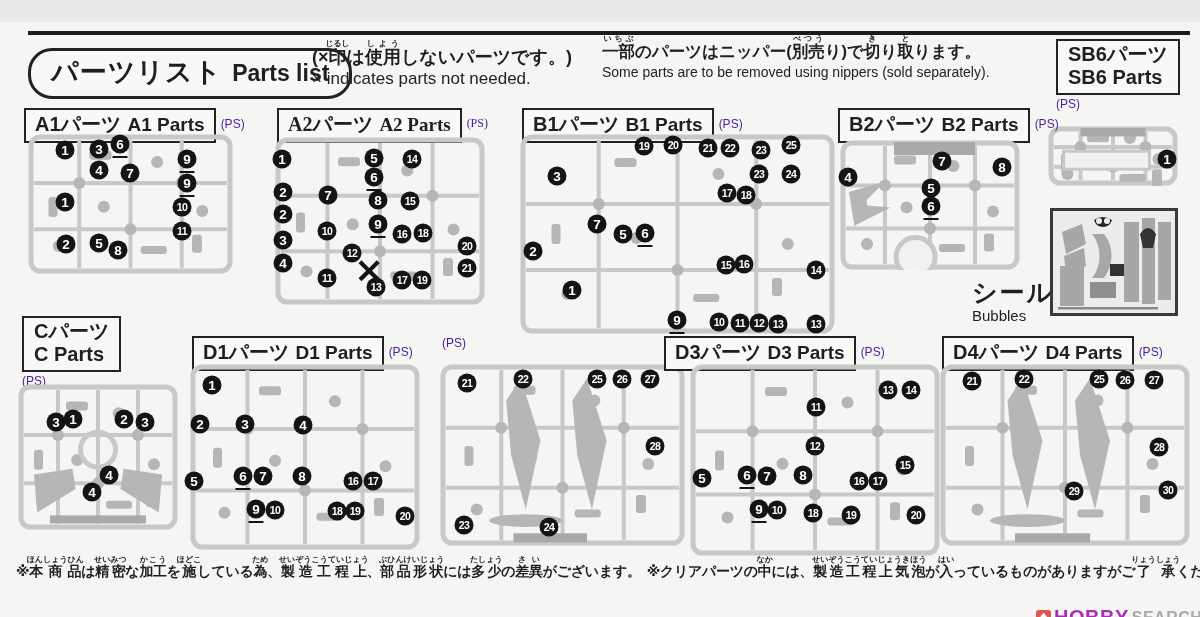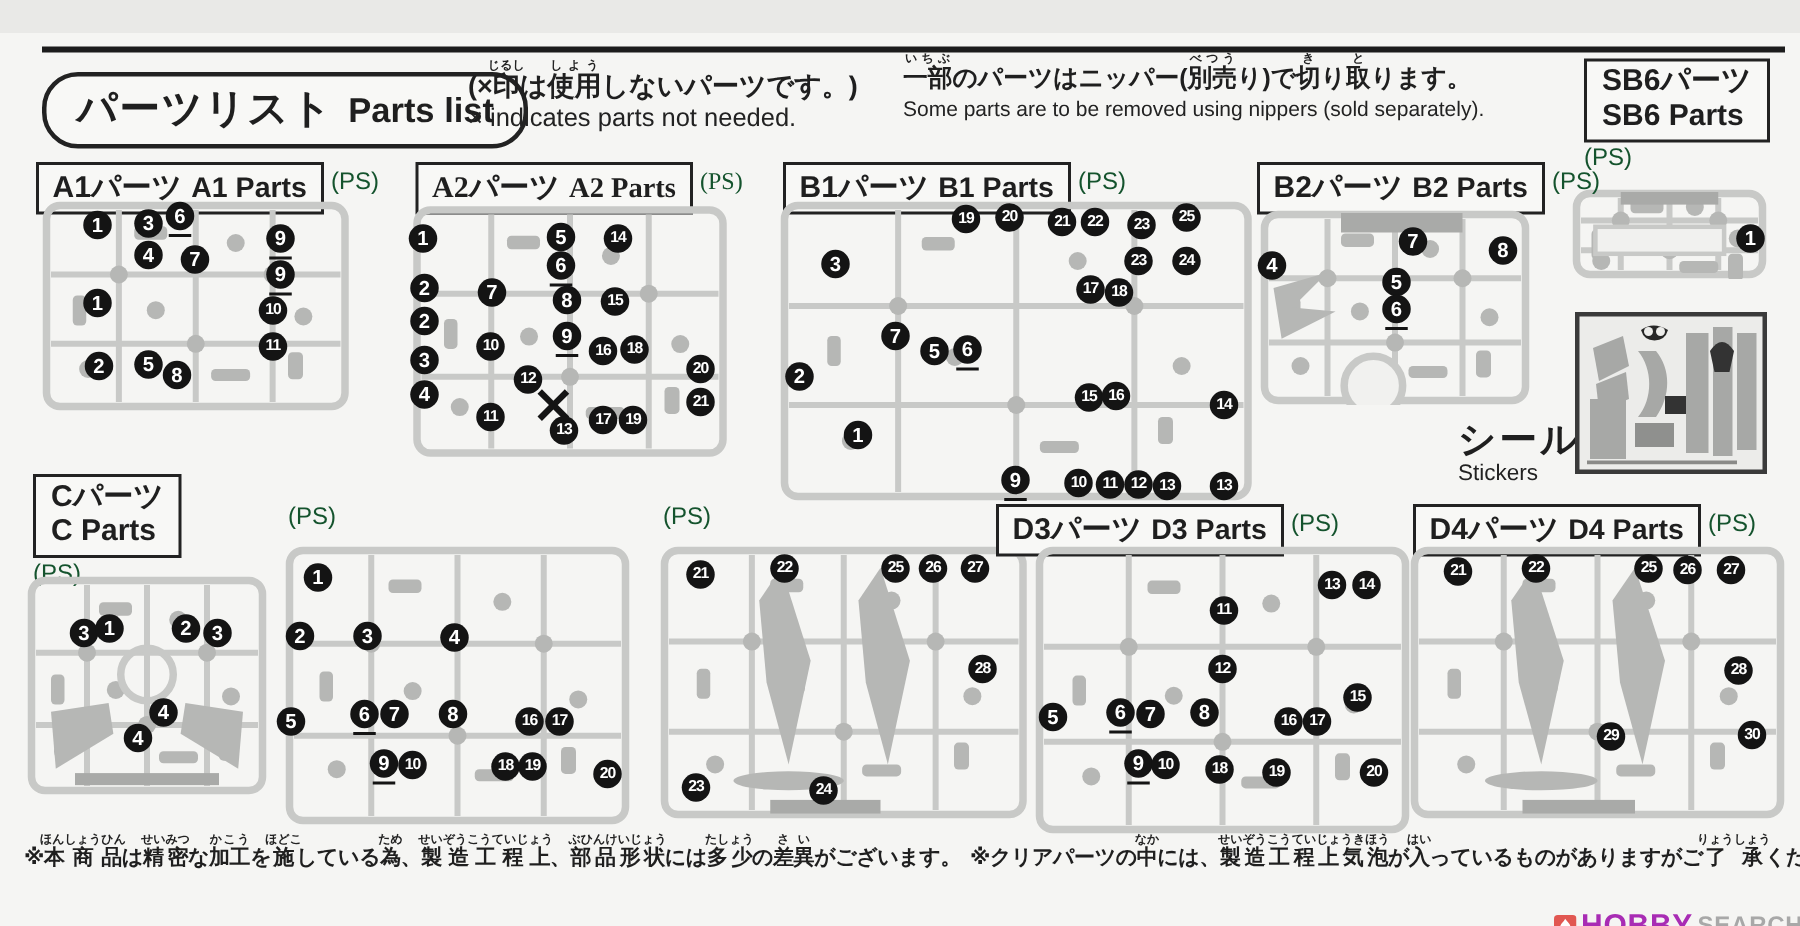--- a/index.html
+++ b/index.html
@@ -18,21 +18,21 @@
   .note1 .jp{font-size:18px;}
   .note1 .en{font-size:17px;margin-top:0px;}
   .note2 .jp{font-size:16.5px;}
   .note2 .en{font-size:14px;margin-top:1px;}
   ruby rt{font-size:8px;color:#222;letter-spacing:0;}
   
   .sec-hdr{position:absolute;display:flex;align-items:flex-end;gap:5px;}
   .hdr-box{border:2.5px solid #222;background:#f8f8f6;padding:1px 9px 3px 9px;white-space:nowrap;}
   .hdr-box .hj{font-size:20px;font-weight:bold;}
   .hdr-box .he{font-size:19px;font-weight:bold;margin-left:6px;}
-  .ps{font-size:16px;color:#14532d;padding-bottom:12px;white-space:nowrap;}
+  .ps{font-size:12px;color:#4c1d95;padding-bottom:12px;white-space:nowrap;}
   .sec-hdr2{position:absolute;}
   .hdr-box2{border:2.5px solid #222;background:#f8f8f6;padding:2px 10px 4px 10px;text-align:left;display:inline-block;}
   .hdr-box2 div{font-size:20px;font-weight:bold;line-height:1.15;white-space:nowrap;}
   .sec-hdr2 .ps{display:block;margin-top:2px;}
   
   .runner{position:absolute;}
   .runner svg{position:absolute;left:0;top:0;}
   .badge{position:absolute;transform:translate(-50%,-50%);width:19px;height:19px;border-radius:50%;
          background:#141414;color:#fff;font-weight:bold;font-size:13.5px;line-height:1;
          display:flex;align-items:center;justify-content:center;z-index:3;}
@@ -294,21 +294,21 @@
         <rect x="18" y="58.5" width="9" height="20" rx="3" fill="#b6b7b5"></rect>
         <rect x="144" y="93.6" width="10" height="18" rx="3" fill="#b6b7b5"></rect>
         <rect x="54" y="2" width="81" height="13" fill="#a9aaa8"></rect>
         <circle cx="75.6" cy="117" r="19.5" fill="#f1f1ef" stroke="#c8c9c7" stroke-width="5"></circle>
         <polygon points="9,52 45,41.6 21.599999999999998,65 50.400000000000006,67.60000000000001 14.4,85.8" fill="#b6b7b5"></polygon>
       </svg>
     </div>
 
   <div class="stickers-label" style="left:972px;top:254px;">
     <div class="sj">シール</div>
-    <div class="se">Stickers</div>
+    <div class="se">Bubbles</div>
   </div>
   <svg class="sticker-sheet" style="left:1050px;top:186px;" width="128" height="108" viewBox="0 0 128 108">
     <rect x="1.5" y="1.5" width="125" height="105" fill="#ececea" stroke="#3a3a3a" stroke-width="3"></rect>
     <path d="M44,12 q8,-6 18,0 q-2,7 -9,7 q-7,0 -9,-7 Z" fill="#262626"></path>
     <circle cx="49" cy="13" r="3" fill="#ececea"></circle>
       <circle cx="57" cy="13" r="3" fill="#ececea"></circle>
     <polygon points="12,24 32,16 36,36 16,46" fill="#a7a8a6"></polygon>
     <polygon points="14,48 34,40 36,58 16,66" fill="#a7a8a6"></polygon>
     <rect x="10" y="58" width="24" height="40" fill="#a7a8a6"></rect>
     <path d="M42,26 C52,38 52,58 42,70 L54,70 C64,56 64,38 54,26 Z" fill="#a7a8a6"></path>
@@ -354,20 +354,23 @@
         <rect x="16" y="65.7" width="9" height="20" rx="3" fill="#b6b7b5"></rect>
         <rect x="128" y="105.11999999999999" width="10" height="18" rx="3" fill="#b6b7b5"></rect>
         <circle cx="80" cy="65.7" r="17.52" fill="none" stroke="#c8c9c7" stroke-width="5"></circle>
         <polygon points="16,90.52 54.400000000000006,84.67999999999999 57.599999999999994,105.11999999999999 19.2,128.48" fill="#b6b7b5"></polygon>
         <polygon points="144,90.52 105.60000000000001,84.67999999999999 102.4,105.11999999999999 140.8,128.48" fill="#b6b7b5"></polygon>
         <rect x="32" y="131.4" width="96" height="8.03" fill="#a9aaa8"></rect>
       </svg>
     </div>
 
   <div class="sec-hdr" style="left:192px;top:314px;">
+    <div class="hdr-box">
+      <span class="hj">D1パーツ</span><span class="he">D1 Parts</span>
+    </div>
       <span class="ps">(PS)</span>
   </div>
   <div class="runner" style="left:190px;top:342px;width:230px;height:186px;">
       <div class="badge" style="left: 22px; top: 21px;">1</div>
       <div class="badge" style="left: 10px; top: 60px;">2</div>
       <div class="badge" style="left: 55px; top: 60px;">3</div>
       <div class="badge" style="left: 113px; top: 61px;">4</div>
       <div class="badge" style="left: 4px; top: 117px;">5</div>
       <div class="badge" style="left: 53px; top: 112px;">6</div>
       <div class="badge-u" style="left: 53px; top: 123.5px;"></div>

